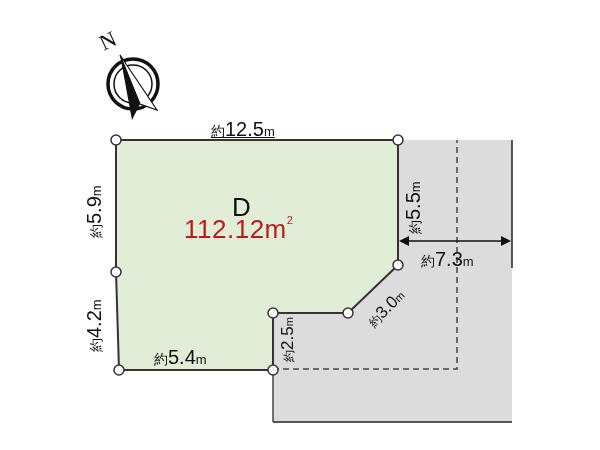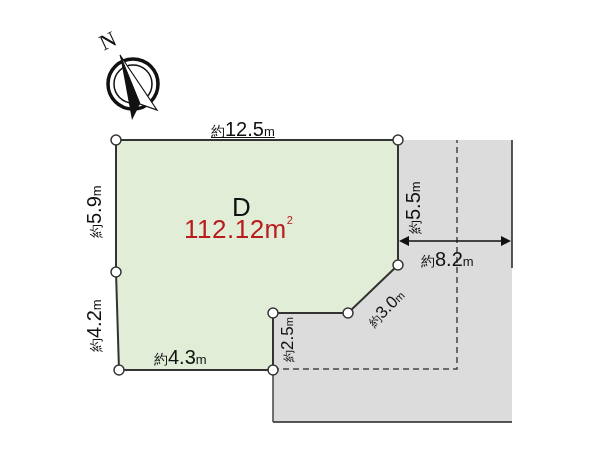--- a/index.html
+++ b/index.html
@@ -64,33 +64,33 @@
 
 <div class="lbl vert" style="left:84px;top:238px;">
   <span class="pre">約</span><span class="num">5.9</span><span class="unit">m</span>
 </div>
 
 <div class="lbl vert" style="left:84px;top:352px;">
   <span class="pre">約</span><span class="num">4.2</span><span class="unit">m</span>
 </div>
 
 <div class="lbl" style="left:154px;top:347px;">
-  <span class="pre">約</span><span class="num">4.3</span><span class="unit">m</span>
+  <span class="pre">約</span><span class="num">5.4</span><span class="unit">m</span>
 </div>
 
 <div class="lbl vert" style="left:279px;top:362px;">
   <span class="pre" style="font-size:12px">約</span><span class="num" style="font-size:17px">2.5</span><span class="unit" style="font-size:11px">m</span>
 </div>
 
 <div class="lbl diag" style="left:364px;top:318px;">
   <span class="pre" style="font-size:12px">約</span><span class="num" style="font-size:17px">3.0</span><span class="unit" style="font-size:11px">m</span>
 </div>
 
 <div class="lbl vert" style="left:403px;top:234px;">
   <span class="pre">約</span><span class="num">5.5</span><span class="unit">m</span>
 </div>
 
 <div class="lbl" style="left:421px;top:249px;">
-  <span class="pre">約</span><span class="num">8.2</span><span class="unit">m</span>
+  <span class="pre">約</span><span class="num">7.3</span><span class="unit">m</span>
 </div>
 
 <div class="lot-name">D</div>
 <div class="lot-area"><span>112.12</span><span>m</span><sup>2</sup></div>
 
 </body></html>

